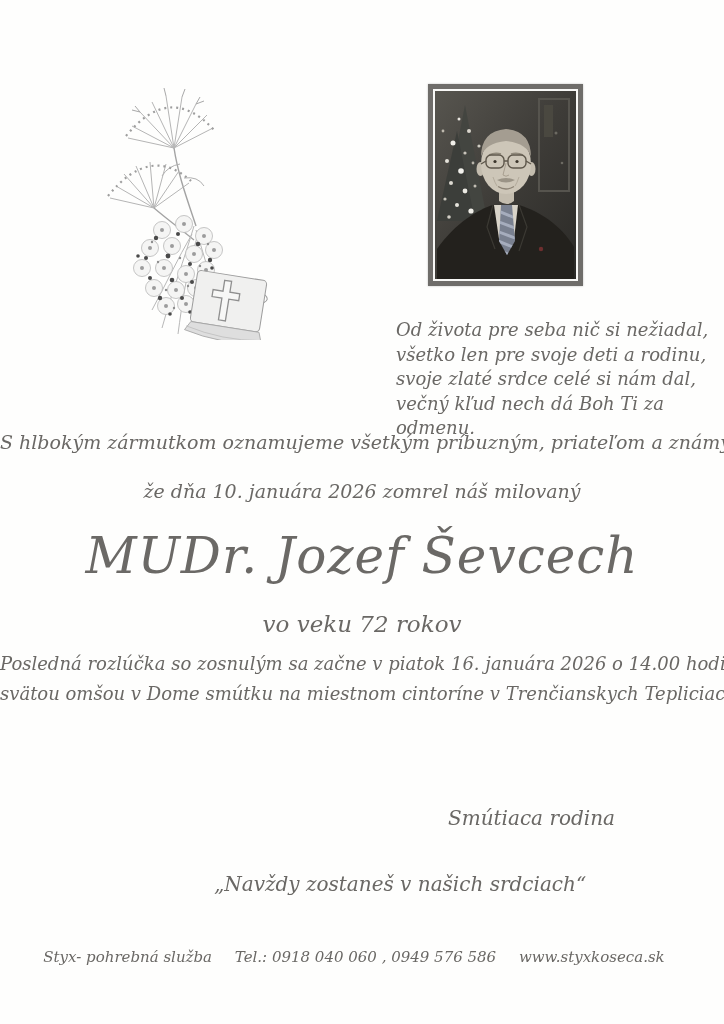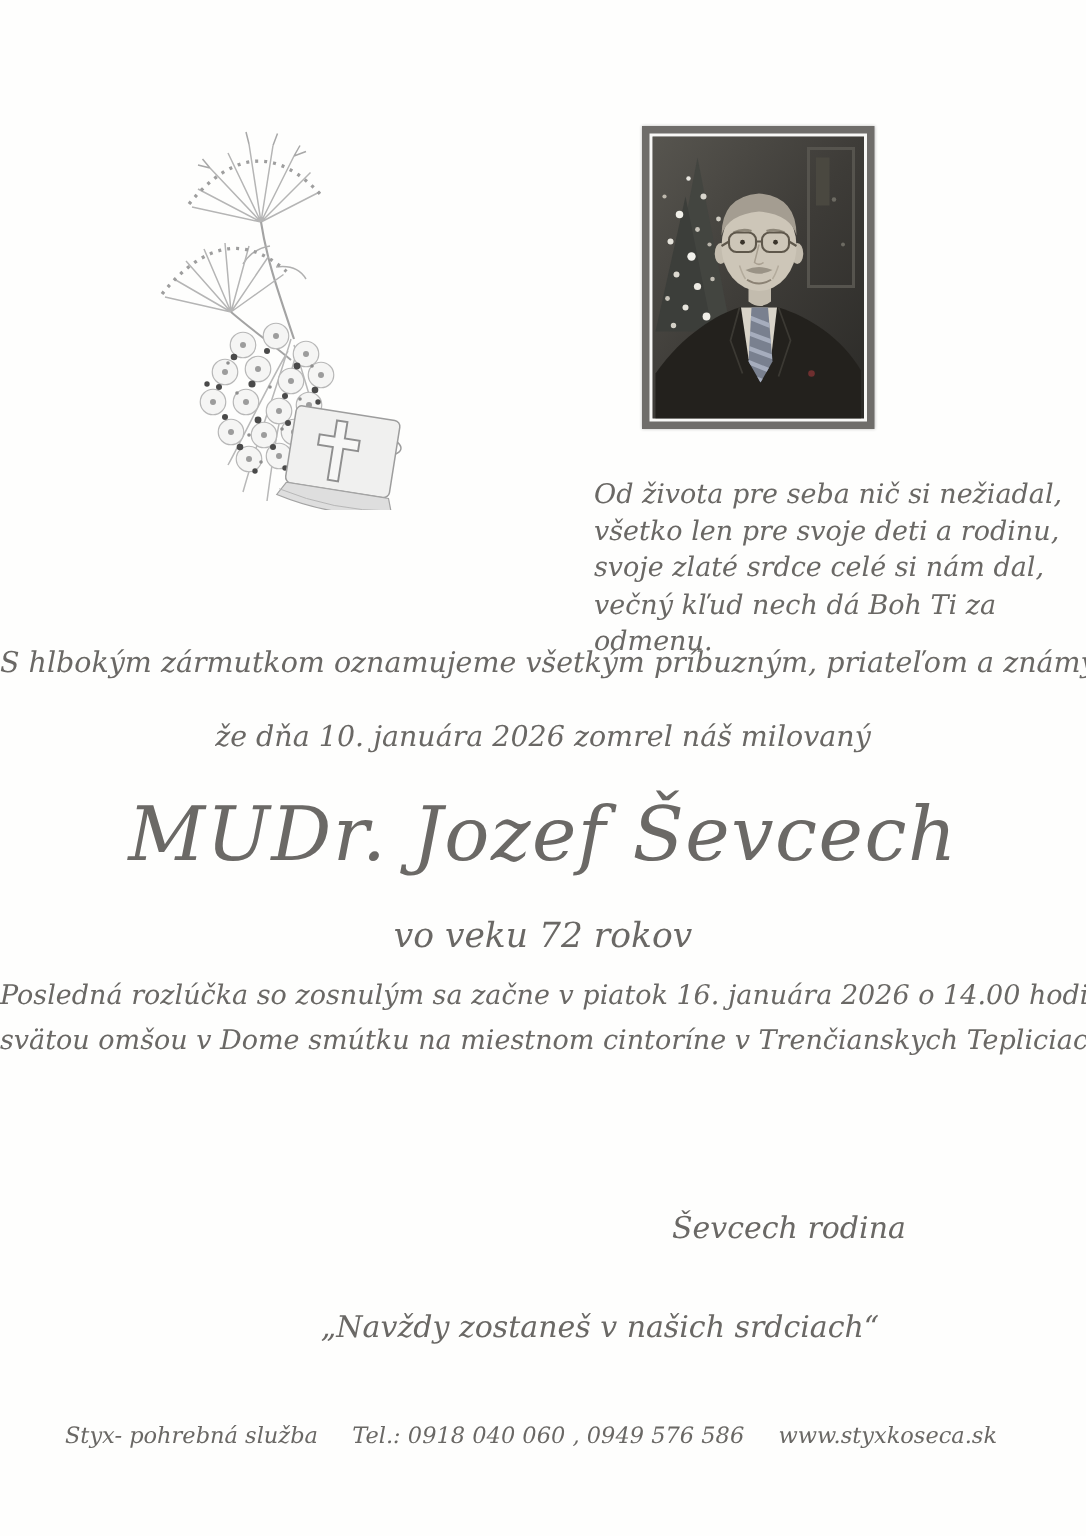--- a/index.html
+++ b/index.html
@@ -208,21 +208,21 @@
   <div class="abs centered announce2">že dňa 10. januára 2026 zomrel náš milovaný</div>
 
   <div class="abs centered name">MUDr. Jozef Ševcech</div>
   <div class="abs centered age">vo veku 72 rokov</div>
 
   <div class="abs centered funeral">
     <div>Posledná rozlúčka so zosnulým sa začne v piatok  16. januára 2026 o 14.00 hodine</div>
     <div>svätou omšou v Dome smútku na miestnom cintoríne v Trenčianskych Tepliciach.</div>
   </div>
 
-  <div class="abs family">Ševcech rodina</div>
+  <div class="abs family">Smútiaca rodina</div>
   <div class="abs quote">„Navždy zostaneš v našich srdciach“</div>
 
   <div class="abs footer">
     <span class="seg">Styx- pohrebná služba</span>
     <span class="seg">Tel.: 0918 040 060 , 0949 576 586</span>
     <span class="seg">www.styxkoseca.sk</span>
   </div>
 
 </div>
 

